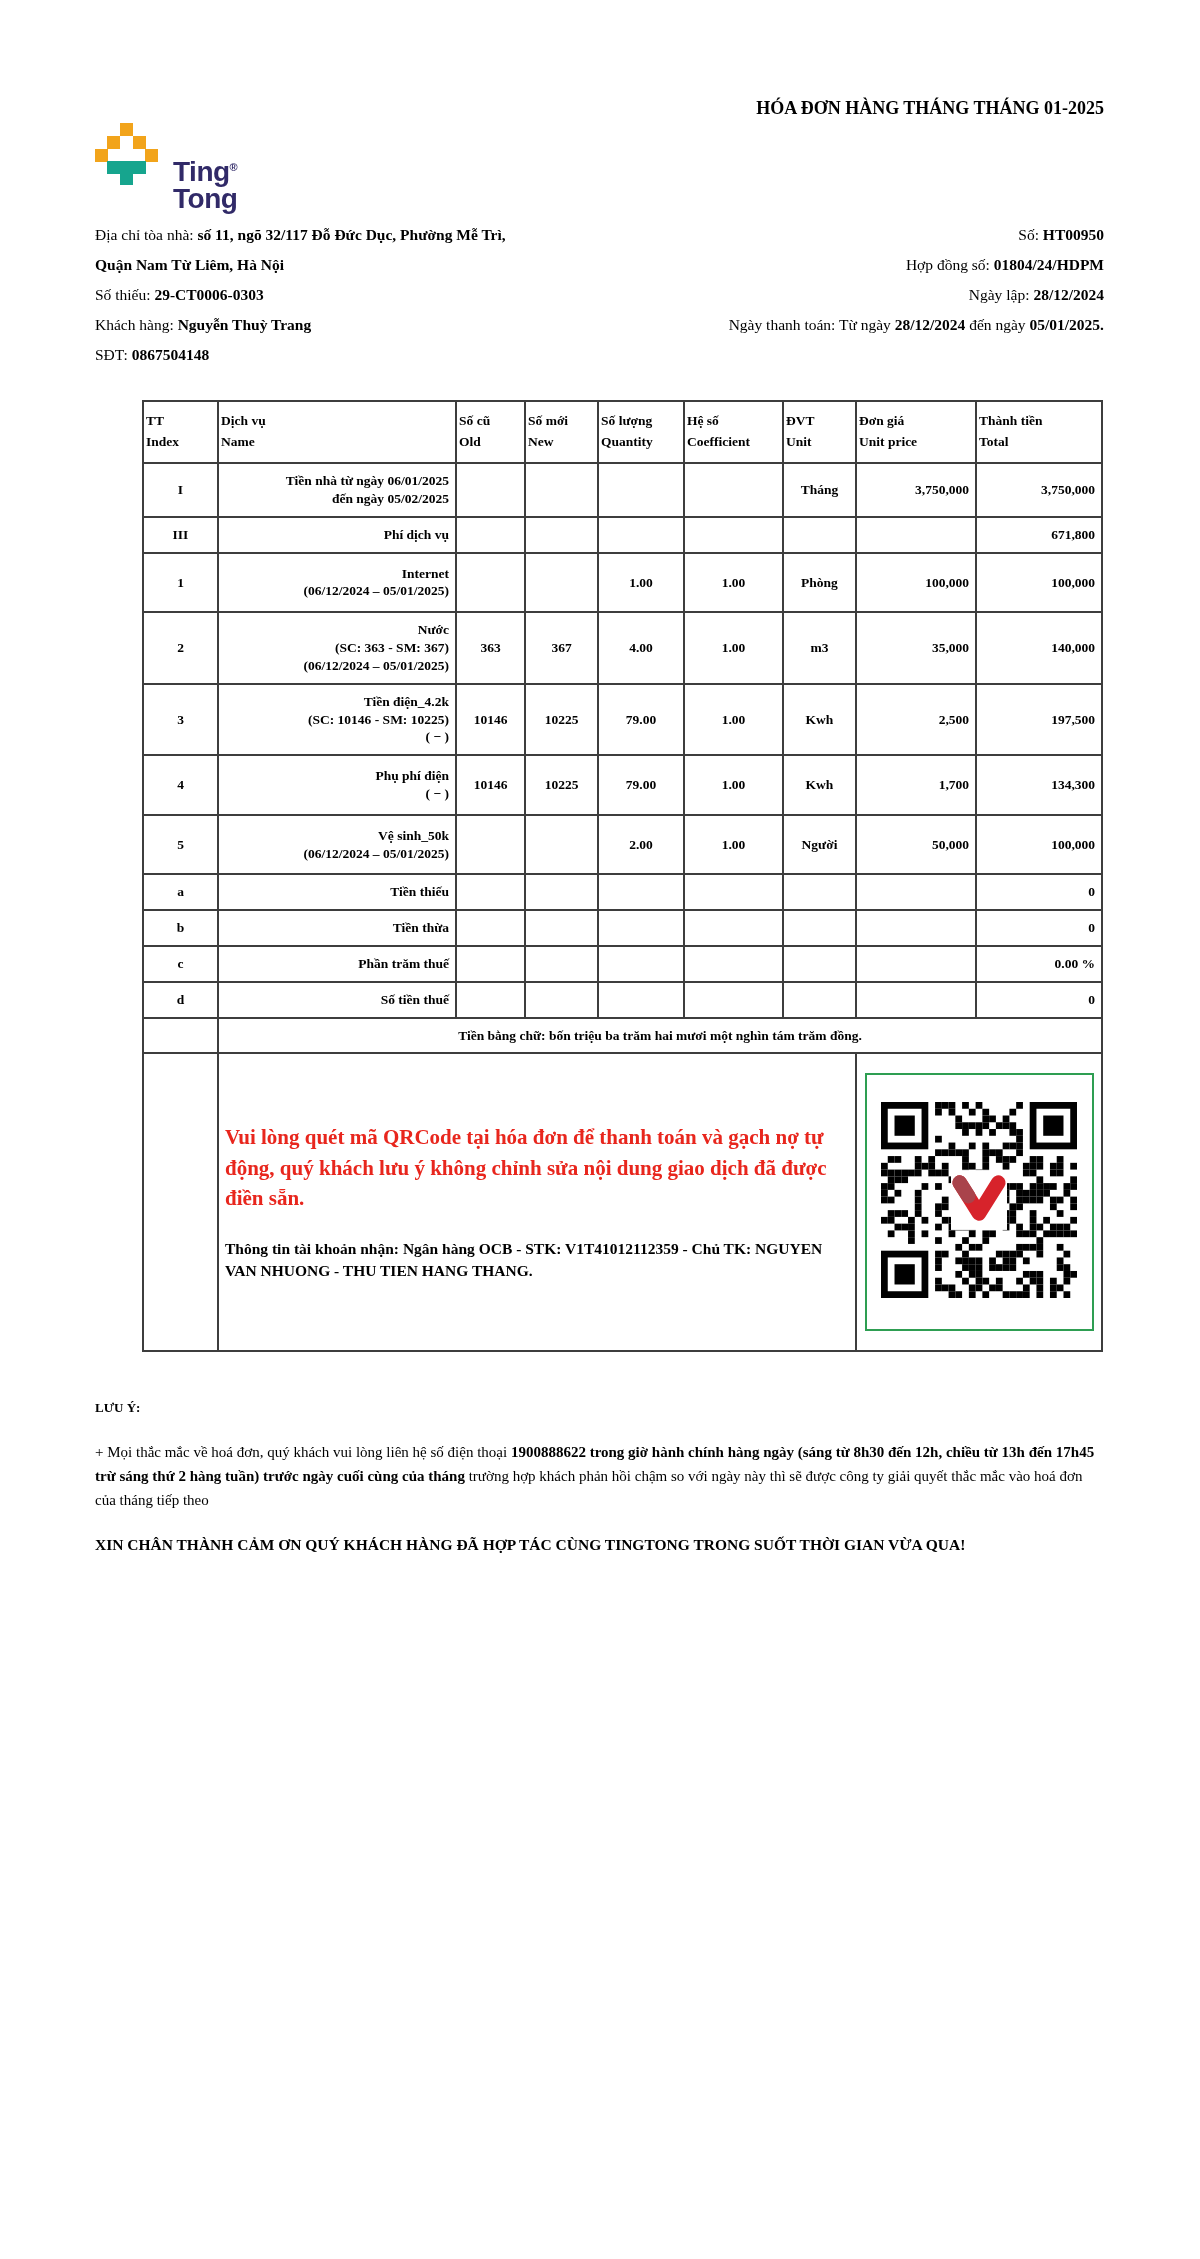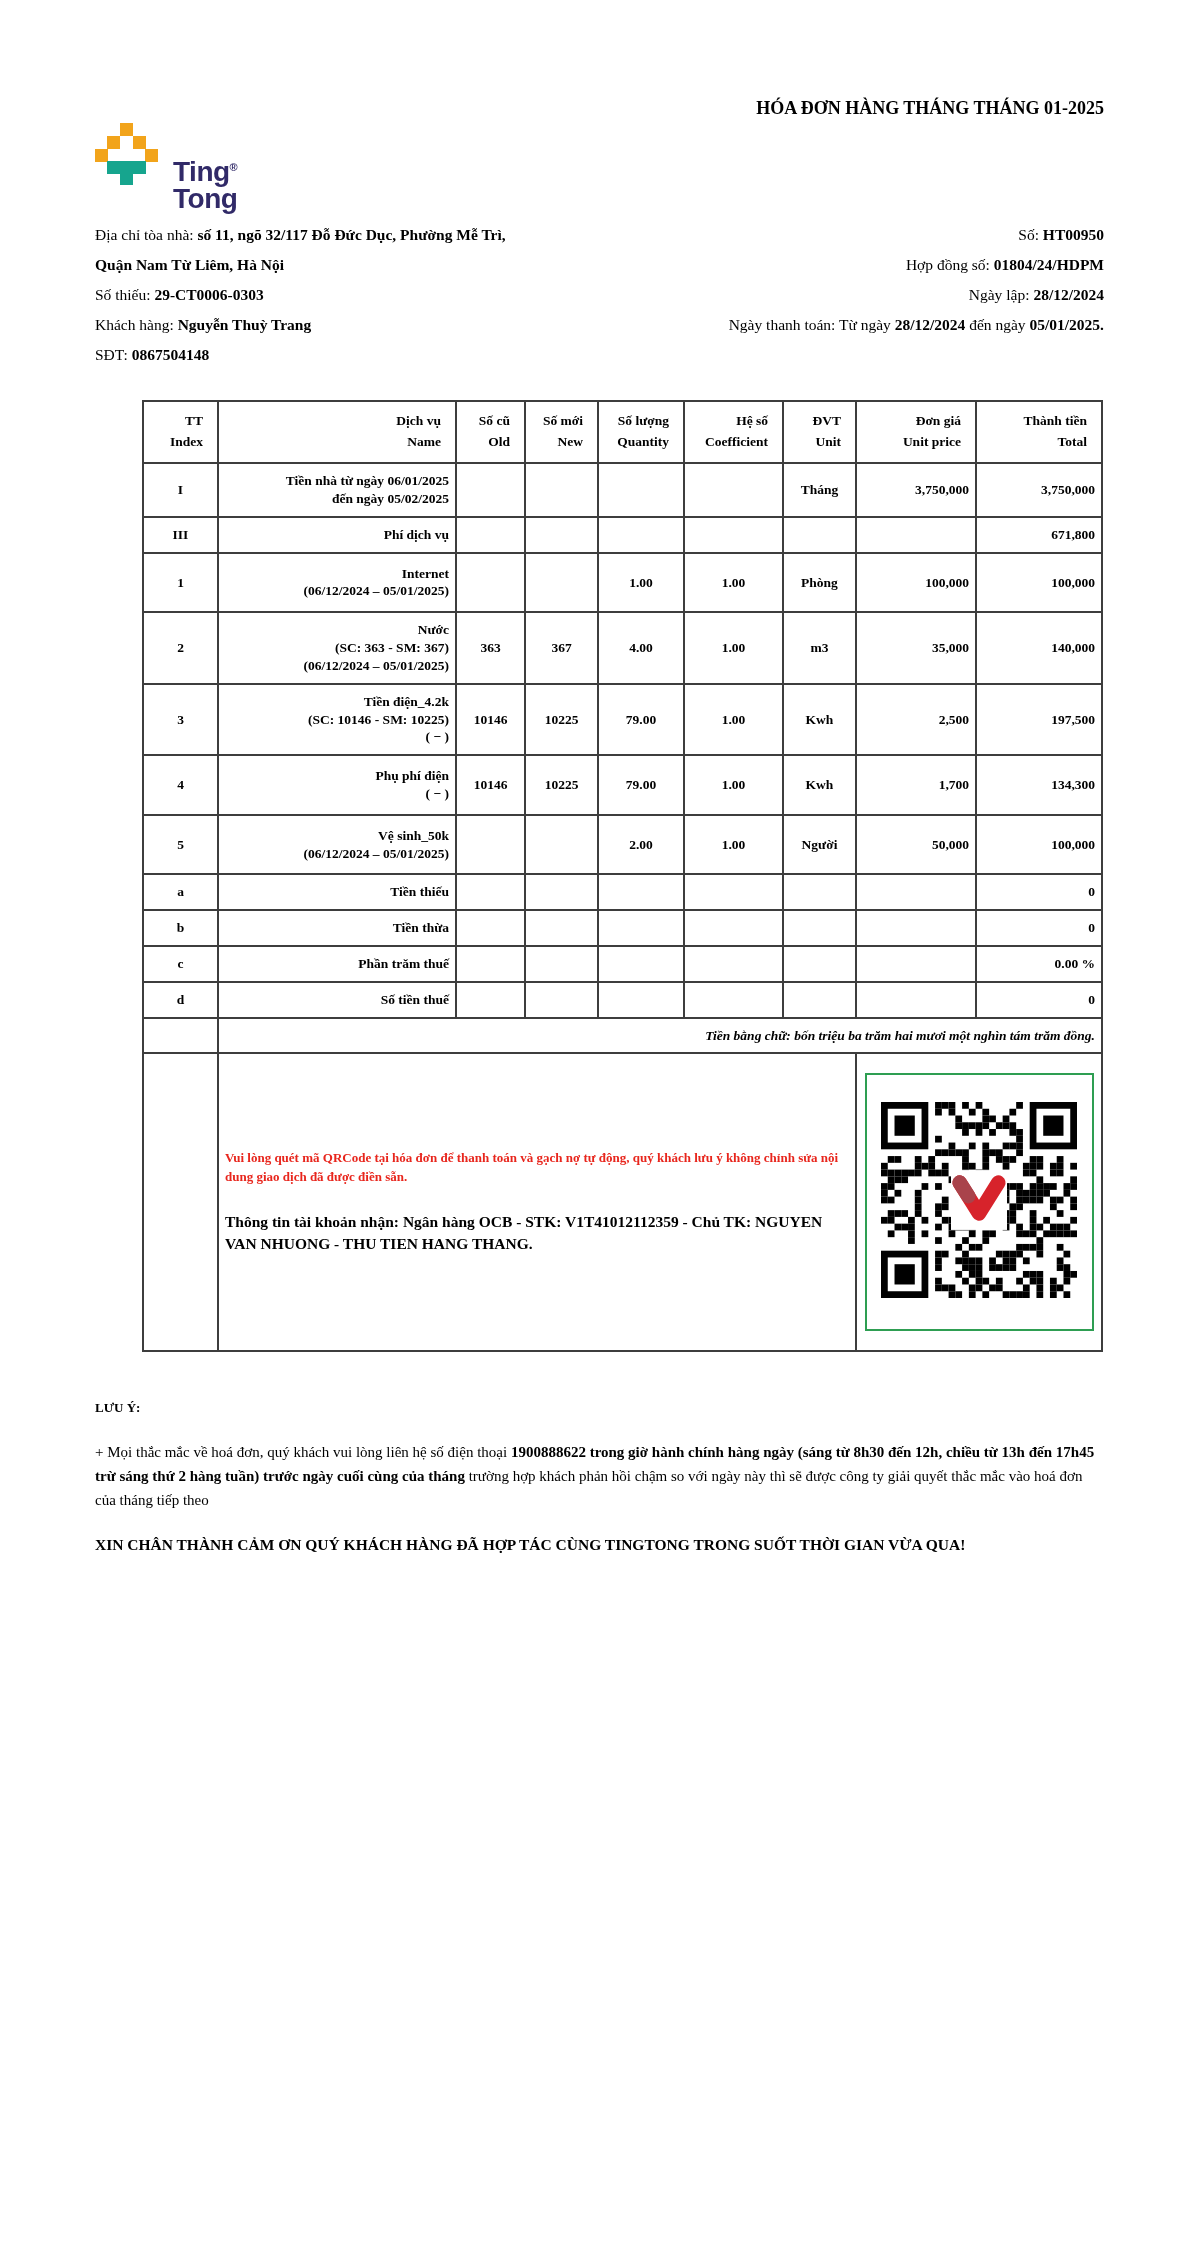--- a/index.html
+++ b/index.html
@@ -29,31 +29,31 @@
   
   .info-row{display:flex;justify-content:space-between;margin-top:8px;}
   .info-left{width:445px;}
   .info-right{width:500px;text-align:right;}
   .info-line{font-size:15.5px;line-height:30px;}
   .bp{font-weight:bold;}
   
   table.inv{border-collapse:collapse;table-layout:fixed;margin-left:47px;width:959px;margin-top:30px;}
   table.inv th,table.inv td{border:2px solid #3d3d3d;font-size:13.5px;font-weight:bold;
     padding:8px 6px;vertical-align:middle;line-height:1.32;word-wrap:break-word;}
-  table.inv th{text-align:right;line-height:1.55;padding:6px 14px;height:48px;margin-left:20px;}
+  table.inv th{text-align:left;line-height:1.55;padding:6px 2px;height:48px;margin-left:20px;}
   td.col-index,td.col-old,td.col-new,td.col-qty,td.col-coef,td.col-unit{text-align:center;}
   td.col-name{text-align:right;padding-left:10px;}
   td.col-price{text-align:right;padding-right:14px;}
   td.col-total{text-align:right;padding-right:8px;}
   tr.r-tall td{padding-top:11px;padding-bottom:11px;}
-  td.amount-cell{font-weight:normal;font-style:italic;padding:11px 12px;text-align:right;}
+  td.amount-cell{font-weight:normal;padding:11px 12px;text-align:center;}
   td.amount-cell .bp{font-weight:bold;}
   
   td.qr-text-cell{font-weight:normal;text-align:left;padding:14px 20px 14px 14px;height:280px;}
-  .notice-red{color:var(--c-red,#E8261D);font-size:13px;line-height:1.45;margin:0 0 24px 0;}
+  .notice-red{color:var(--c-red,#E8261D);font-size:21px;line-height:1.45;margin:0 0 24px 0;}
   .account-info{font-size:15.5px;line-height:1.45;margin:0;}
   td.qr-cell{padding:8px;}
   .qr-frame{border:2px solid var(--c-green,#2E9E52);width:229px;height:258px;margin:0 auto;
     display:flex;align-items:center;justify-content:center;background:#fff;box-sizing:border-box;}
   
   .notes{margin-top:46px;font-size:15px;line-height:1.6;}
   .notes p{margin:0 0 21px 0;}
   .note-heading{font-weight:bold;font-size:13px;}
   .note-bold,.thanks{font-weight:bold;}
   .thanks{font-size:15.5px;line-height:1.55;}

